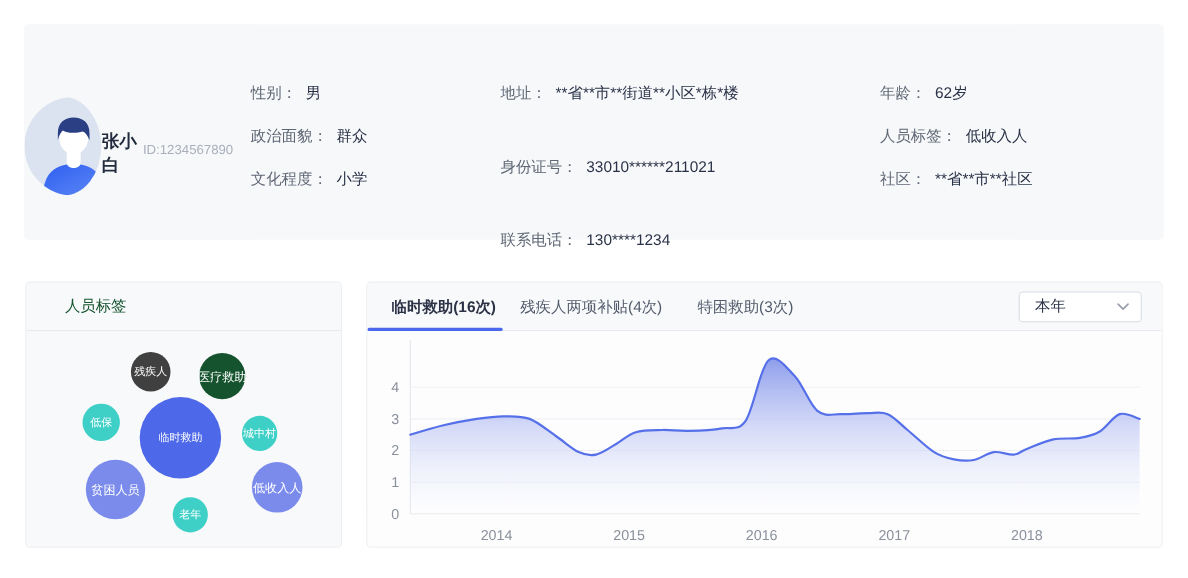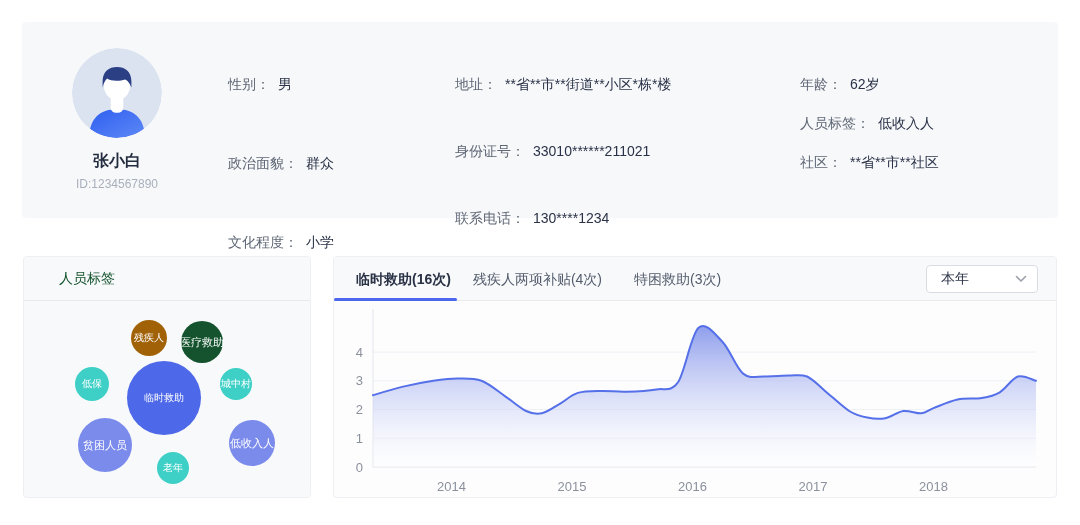--- a/index.html
+++ b/index.html
@@ -3,27 +3,27 @@
 <meta charset="utf-8">
 <style>
   * { margin:0; padding:0; box-sizing:border-box; }
   html,body { width:1080px; height:525px; background:#ffffff;
     font-family:"Liberation Sans","DejaVu Sans",sans-serif; color:#2a3247; }
   .page { position:relative; width:1080px; height:525px; overflow:hidden; }
 
   
   .profile-card { position:absolute; left:22px; top:22px; width:1036px; height:196px;
     background:#f7f8fa; border-radius:4px; display:flex; }
-  .avatar-col { width:190px; display:flex; flex-direction:column; align-items:center; padding-top:26px; }
+  .avatar-col { width:190px; display:flex; flex-direction:row; align-items:center; padding-top:26px; }
   .avatar { width:90px; height:90px; border-radius:50%; overflow:hidden; }
   .p-name { margin-top:13px; font-size:16px; font-weight:bold; color:#232c3f; }
   .p-id { margin-top:5px; font-size:12px; color:#a9b0bc; }
   .pcols { flex:1; display:flex; padding:52px 0 0 16px; }
   .pcol { display:flex; flex-direction:column; }
-  .pcol0 { width:227px;gap:40px; } .pcol1 { width:345px;gap:28px; } .pcol2 { width:240px; }
+  .pcol0 { width:227px; } .pcol1 { width:345px;gap:28px; } .pcol2 { width:240px; }
   .field { display:flex; font-size:14px; line-height:20px; margin-bottom:19px; white-space:nowrap; }
   .f-label { color:#5f6775; margin-right:8px; }
   .f-value { color:#2a3247; font-weight:500; }
 
   
   .panel { position:absolute; top:256px; border:1px solid #edeff2; border-radius:4px; overflow:hidden; }
   .panel-header { height:44px; background:#f8f9fb; border-bottom:1px solid #e8eaee;
     display:flex; align-items:center; }
 
   .tags-panel { left:23px; width:288px; height:242px; background:#f8f9fb; }
@@ -120,30 +120,30 @@
           </div>
         </div>
       </div>
   </div>
 
   <div class="panel tags-panel">
     <div class="panel-header">
       <span class="tags-title">人员标签</span>
     </div>
     <div class="bubble-field" id="bubble-field">
-        <div class="bubble" style="left: 107px; top: 19px; width: 36px; height: 36px; background: #a16207; font-size: 10px;">
+        <div class="bubble" style="left: 95px; top: 19px; width: 36px; height: 36px; background: #404040; font-size: 10px;">
           <span>残疾人</span>
         </div>
         <div class="bubble" style="left: 157px; top: 20px; width: 42px; height: 42px; background: #14532d; font-size: 11px;">
           <span>医疗救助</span>
         </div>
         <div class="bubble" style="left: 51px; top: 66px; width: 34px; height: 34px; background: rgb(62, 208, 198); font-size: 10px;">
           <span>低保</span>
         </div>
-        <div class="bubble" style="left: 196px; top: 67px; width: 32px; height: 32px; background: rgb(62, 208, 198); font-size: 10px;">
+        <div class="bubble" style="left: 196px; top: 77px; width: 32px; height: 32px; background: rgb(62, 208, 198); font-size: 10px;">
           <span>城中村</span>
         </div>
         <div class="bubble" style="left: 103px; top: 60px; width: 74px; height: 74px; background: rgb(77, 104, 232); font-size: 10px; text-align: right;">
           <span>临时救助</span>
         </div>
         <div class="bubble" style="left: 54px; top: 117px; width: 54px; height: 54px; background: rgb(123, 139, 236); font-size: 11px;">
           <span>贫困人员</span>
         </div>
         <div class="bubble" style="left: 181px; top: 119px; width: 46px; height: 46px; background: rgb(123, 139, 236); font-size: 11px; margin-left: 24px;">
           <span>低收入人</span>

